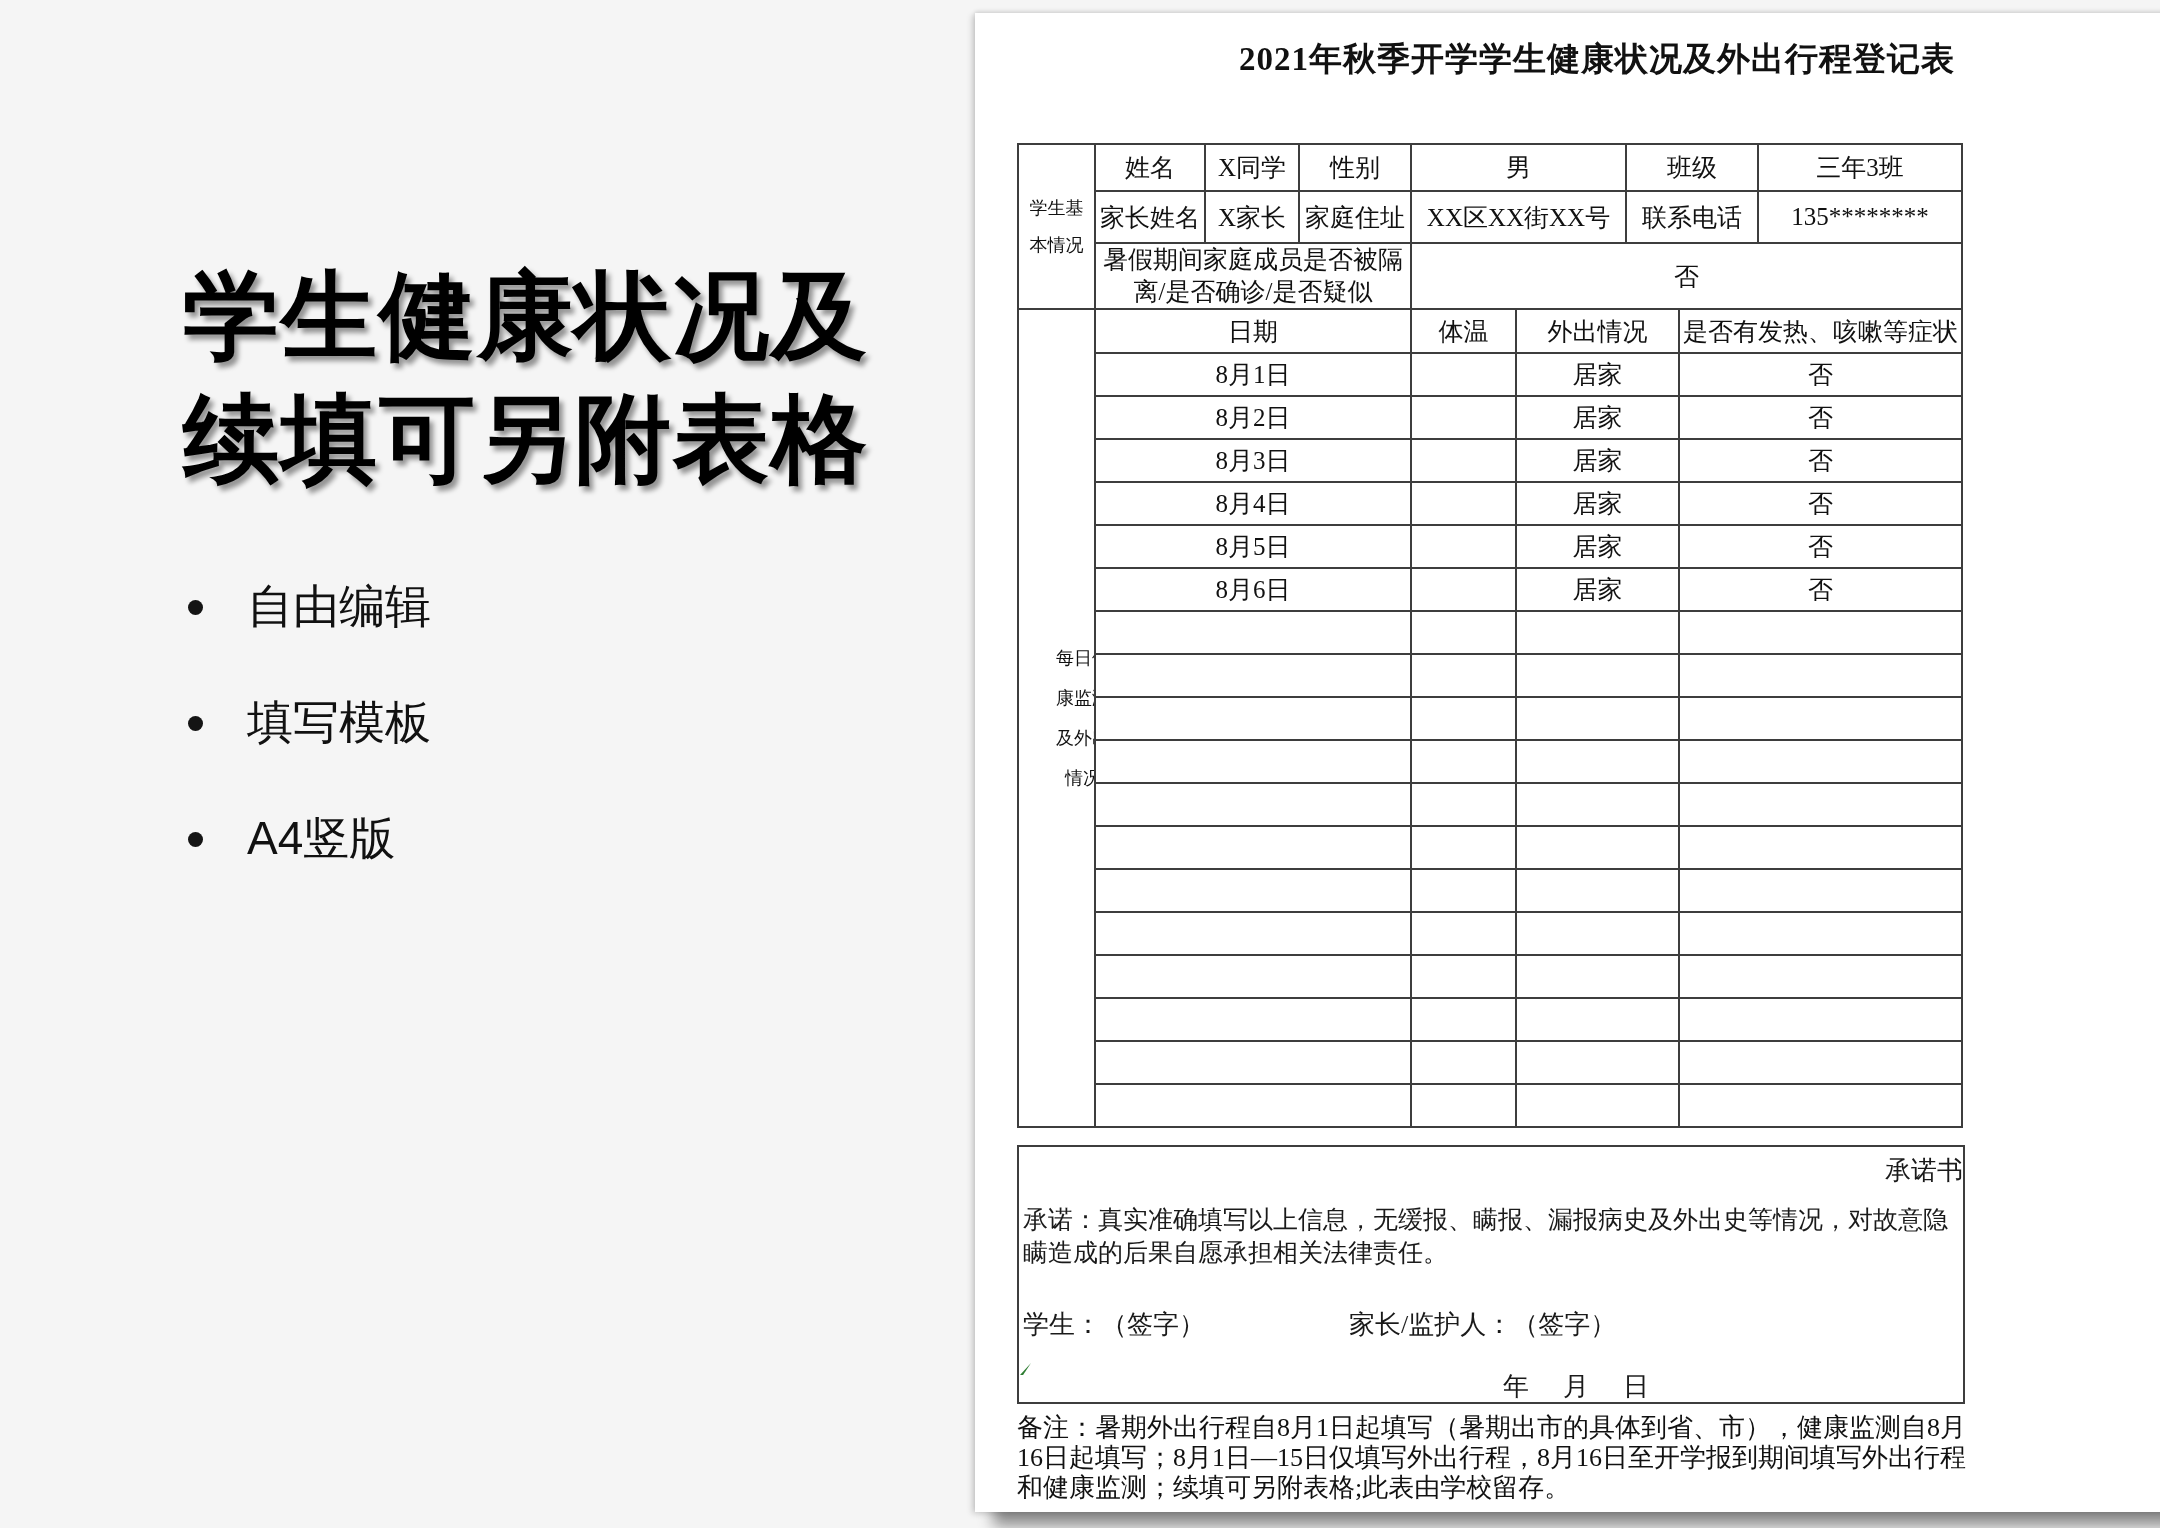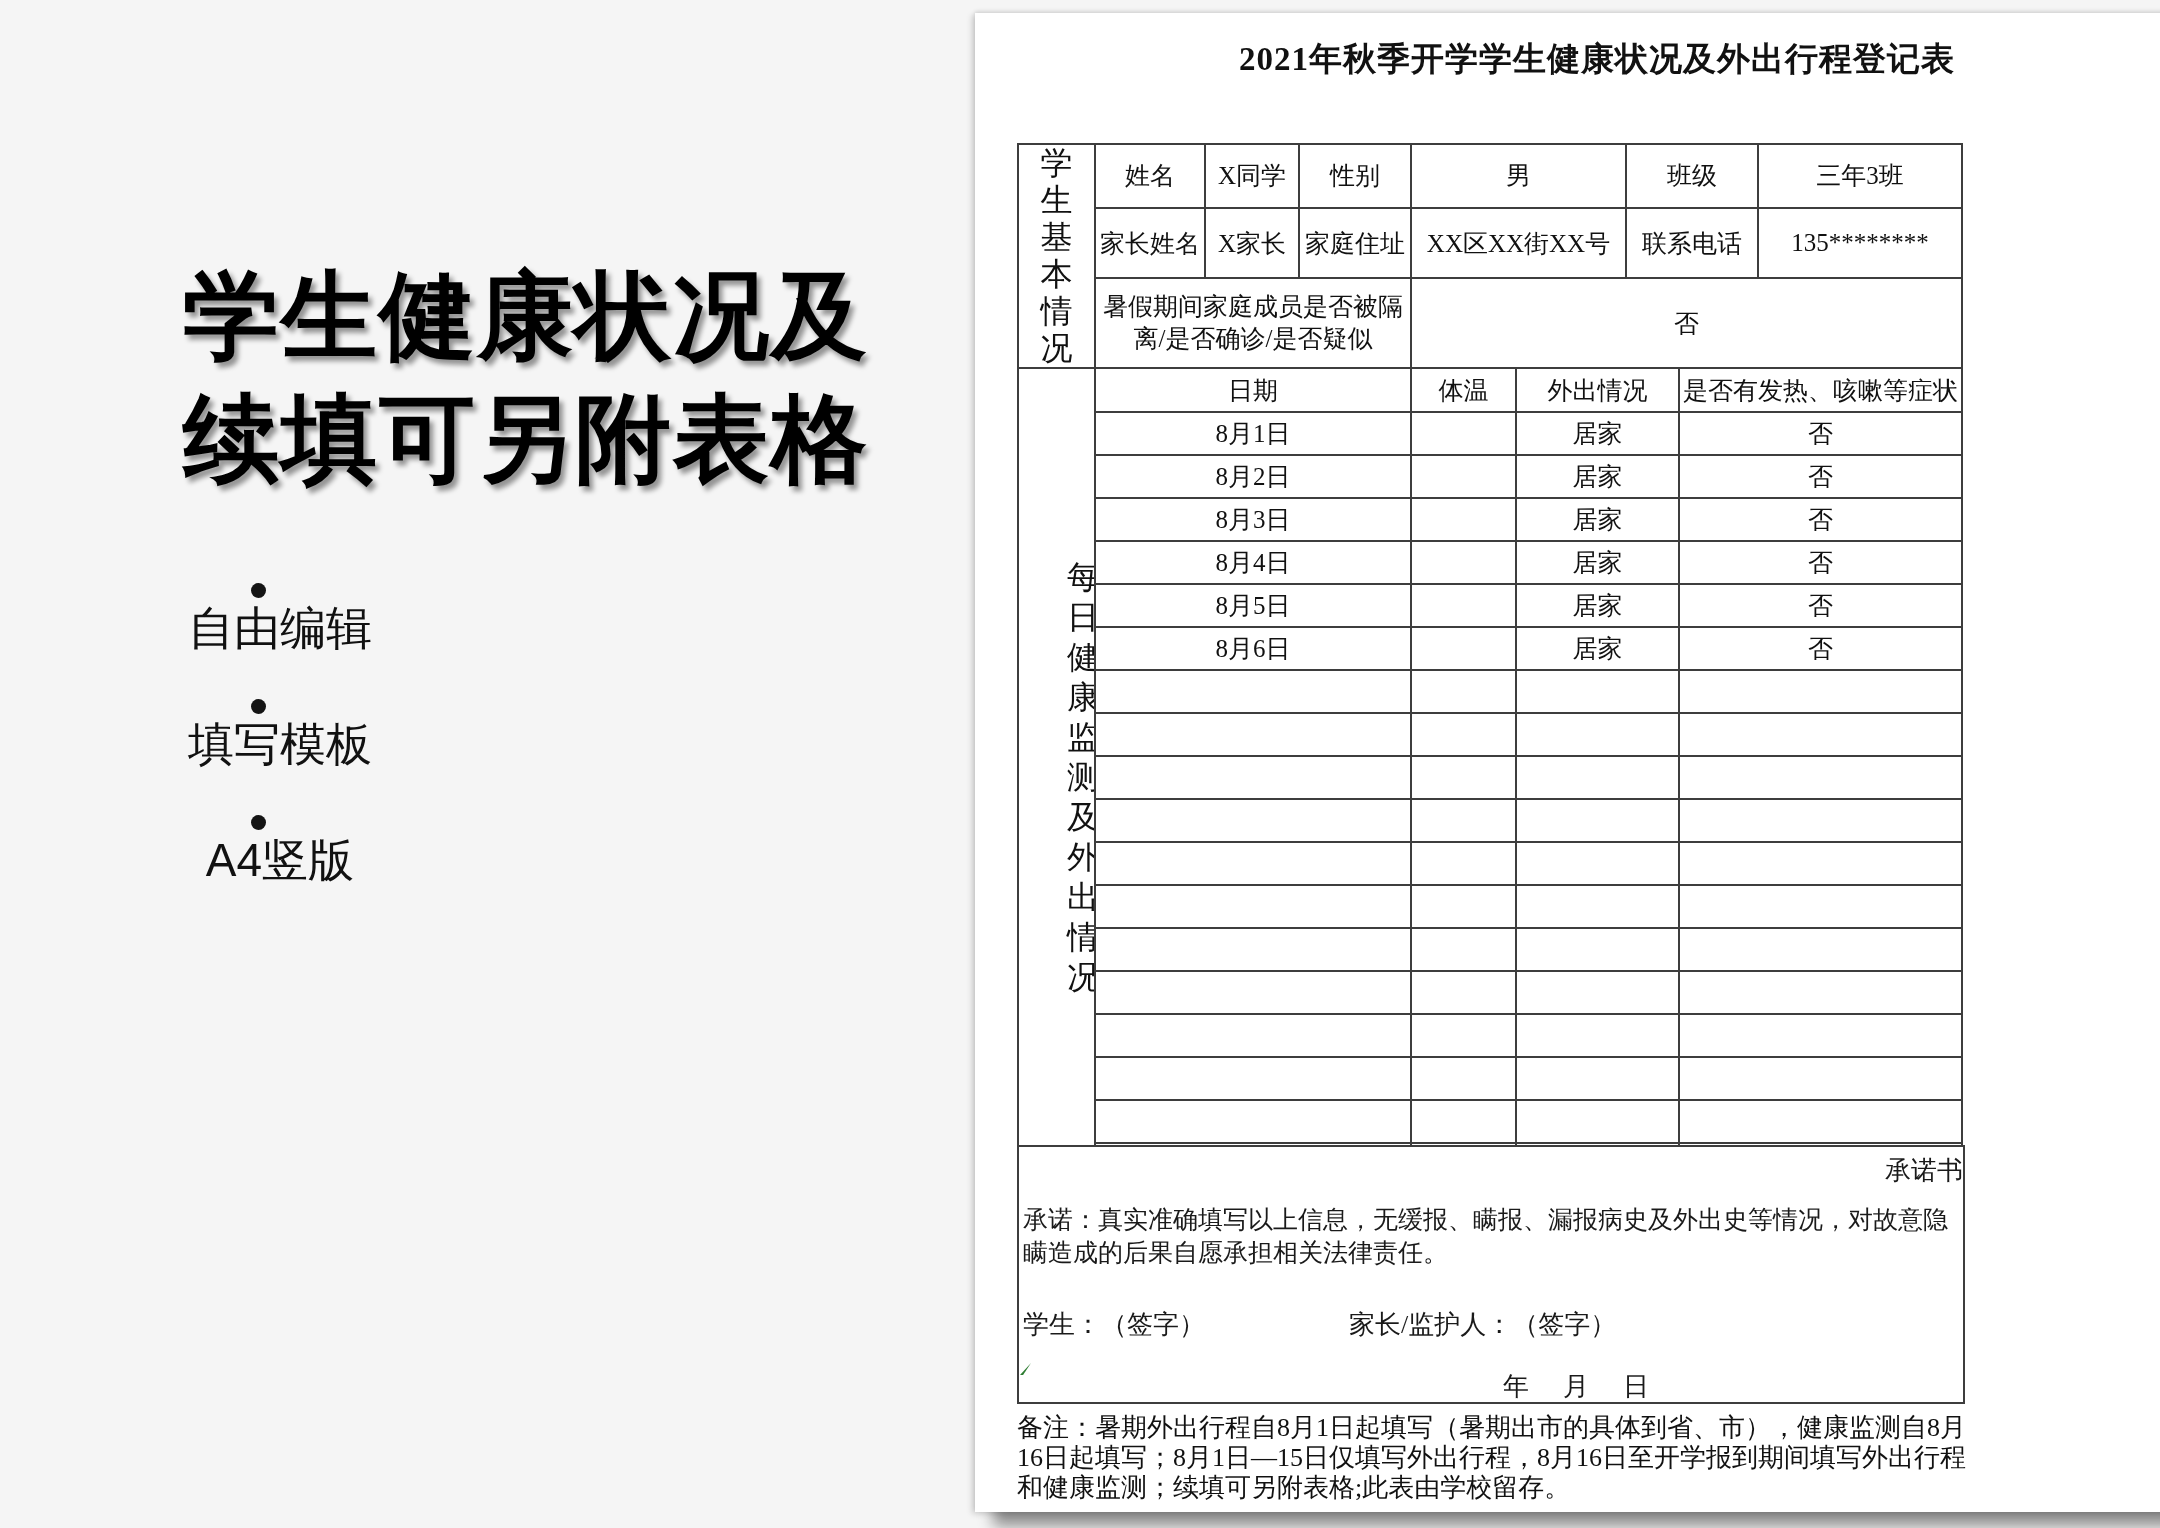--- a/index.html
+++ b/index.html
@@ -16,21 +16,21 @@
     font-size:96px;font-weight:900;line-height:123px;color:#000;
     letter-spacing:2px;text-shadow:4px 5px 5px rgba(0,0,0,0.40);
     white-space:nowrap;
   }
   .bullets{
     position:absolute;left:188px;top:583px;margin:0;padding:0;list-style:none;
     font-family:"Liberation Sans","DejaVu Sans",sans-serif;
   }
   .bullets li{
     display:flex;align-items:center;height:48px;margin-bottom:68px;
-    font-size:46px;color:#111;flex-direction:column;
+    font-size:46px;color:#111;
   }
   .dot{width:15px;height:15px;border-radius:50%;background:#141414;margin-right:44px;flex:0 0 auto;}
   
   .page{
     position:absolute;left:975px;top:13px;width:1244px;height:1499px;
     background:#ffffff;
     box-shadow:16px 16px 14px -2px rgba(0,0,0,0.42), -3px 2px 6px rgba(0,0,0,0.16), 0 -2px 4px rgba(0,0,0,0.10);
   }
   .doc-title{
     position:absolute;top:24px;left:0;width:100%;text-align:center;
@@ -46,21 +46,21 @@
   table.form{
     position:absolute;left:42px;top:130px;width:944px;
     border-collapse:collapse;table-layout:fixed;
   }
   table.form td{
     border:2px solid #3d3d3d;text-align:center;vertical-align:middle;
     font-size:25px;color:#111;padding:0;overflow:hidden;
   }
   tr.r1{height:47px}tr.r2{height:52px}tr.r3{height:66px}
   tr.rh{height:44px}tr.rd{height:43px}
-  .vtext{width:56px;margin:0 auto;word-break:break-all;font-size:32px;line-height:37px;}
+  .vtext{width:56px;margin:0 auto;word-break:break-all;font-size:18px;line-height:37px;}
   .vtext-daily{line-height:40px;margin-left:36px;}
   td.qcell{font-size:25px;line-height:32px;word-break:break-all;padding:0 6px;}
   td.datecell{font-size:24px;}
   
   .commit{
     position:absolute;left:42px;top:1132px;width:944px;height:255px;
     border:2px solid #3d3d3d;background:#fff;
   }
   .commit .c-title{position:absolute;top:6px;left:0;width:100%;text-align:right;font-size:26px;}
   .commit .c-body{position:absolute;top:56px;left:4px;right:8px;font-size:25px;line-height:33px;text-align:left;}

